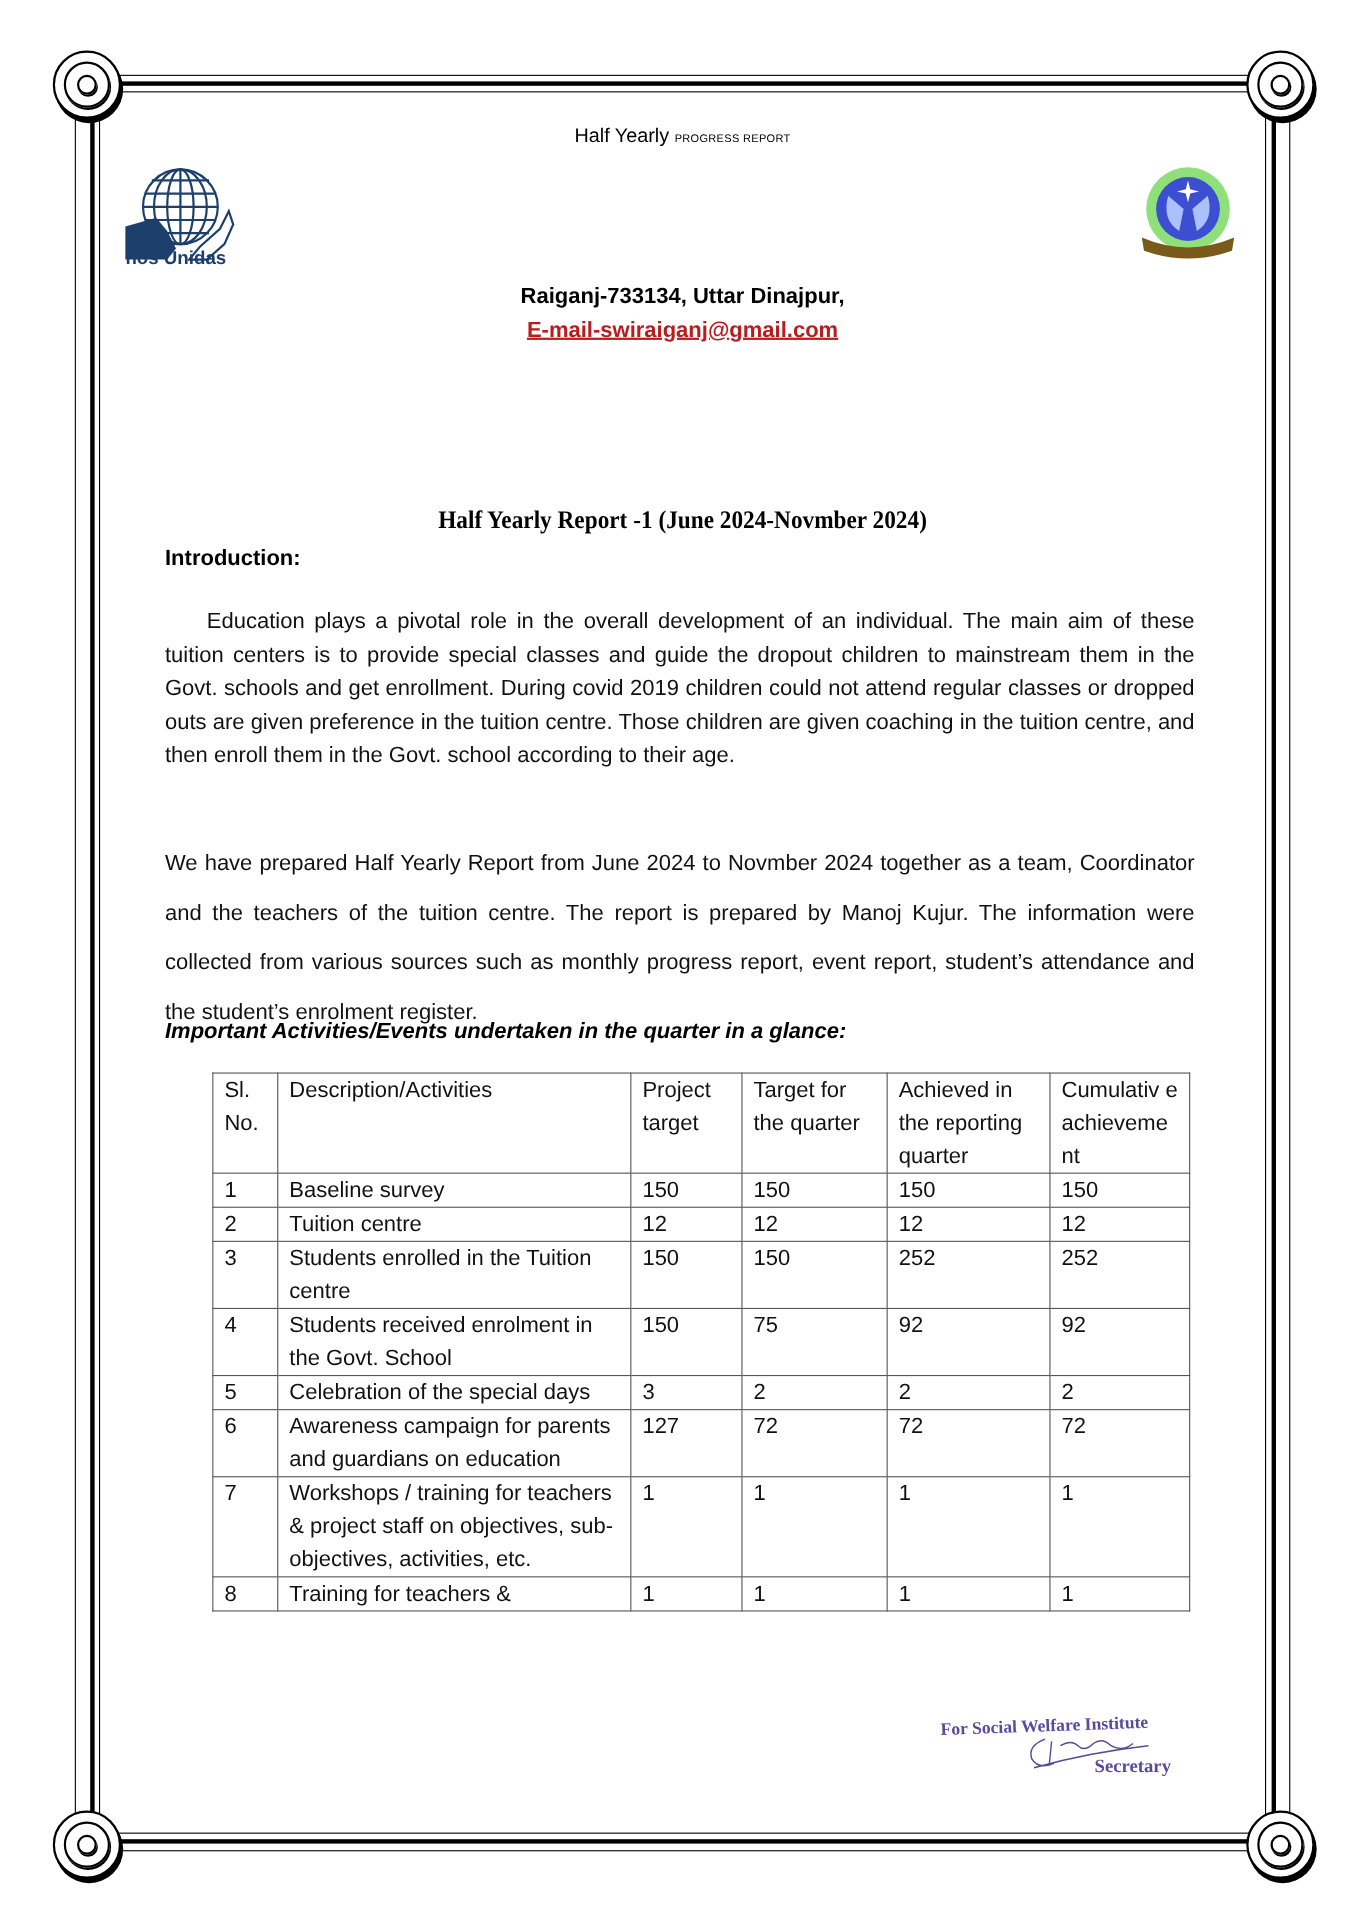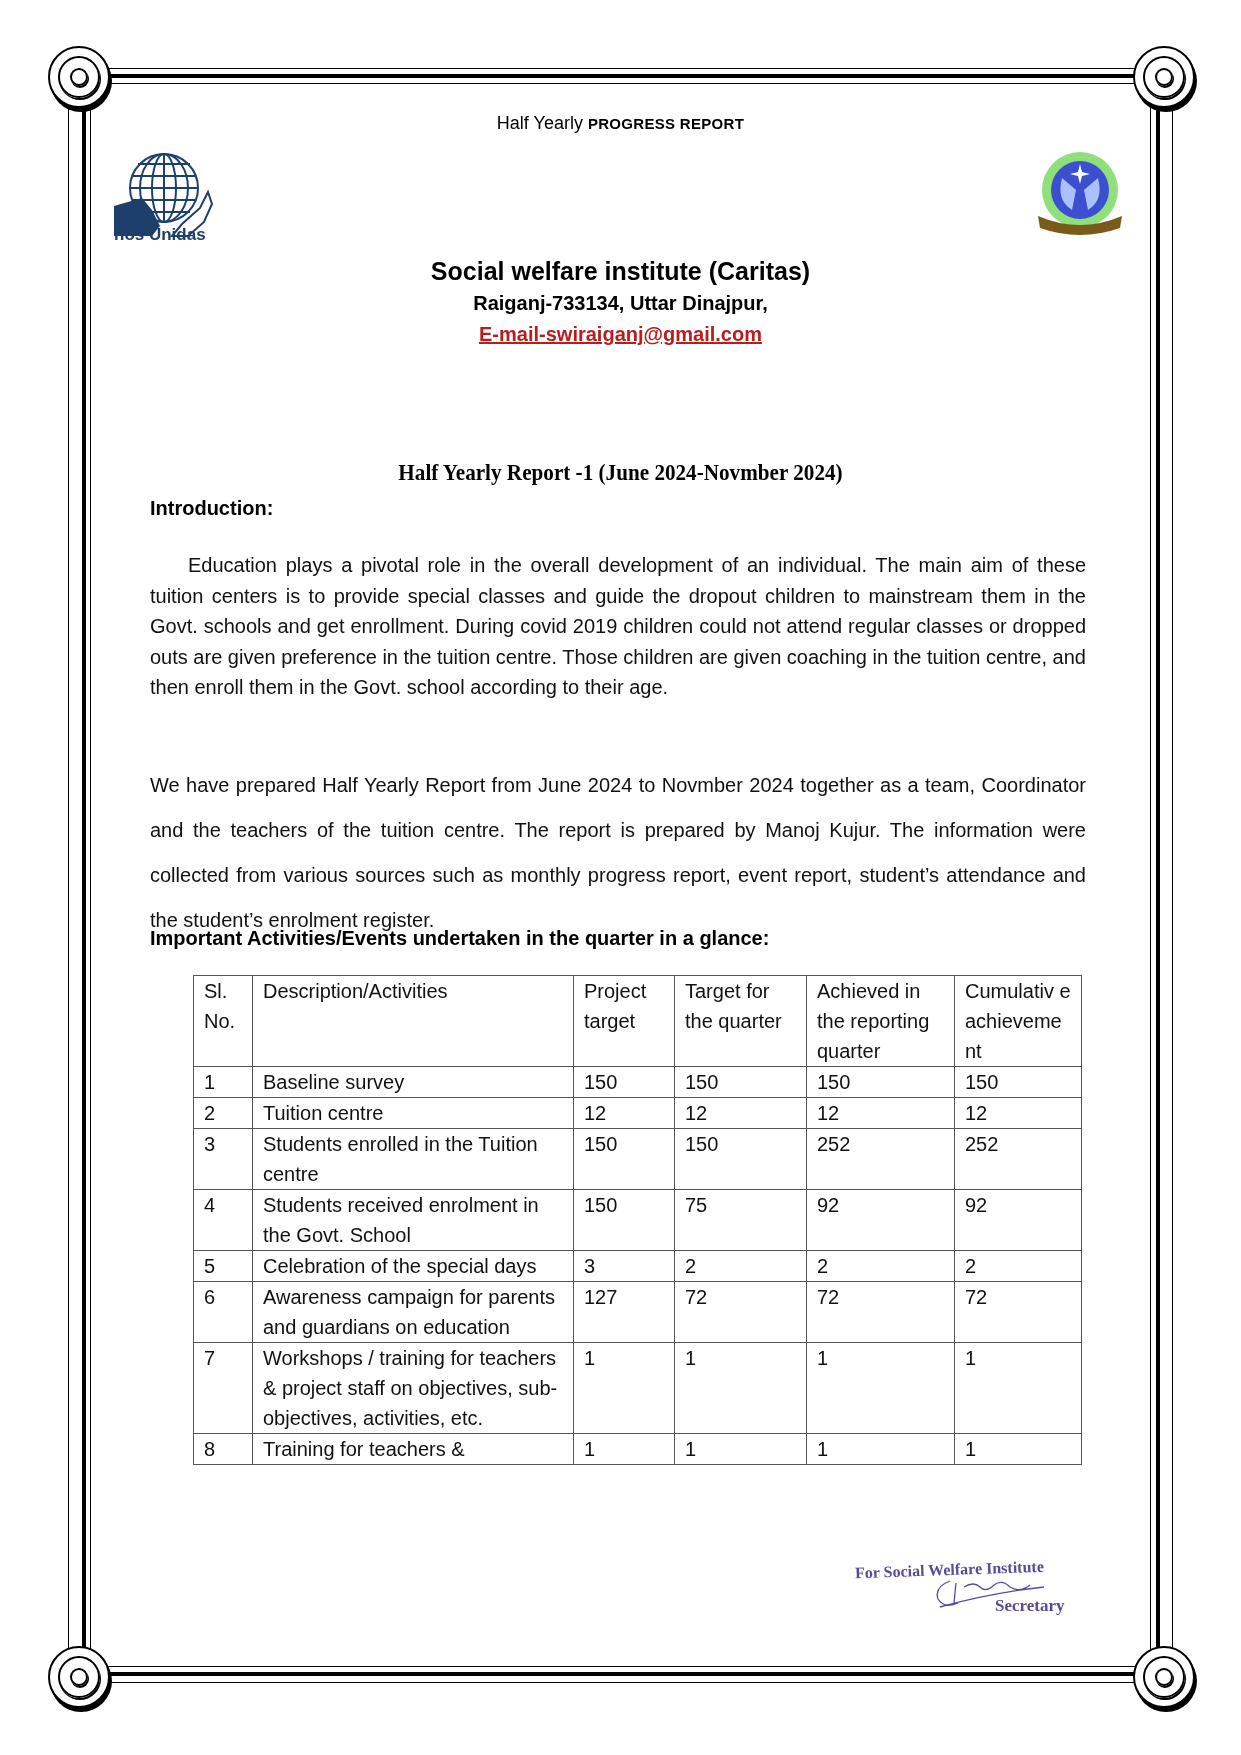--- a/index.html
+++ b/index.html
@@ -32,40 +32,40 @@
             border: 2px solid #000; background: #fff; box-shadow: 2px 4px 0 #000; }
   .corner .ring { position: absolute; left: 8px; top: 8px; width: 38px; height: 38px; border-radius: 50%; border: 2px solid #000; box-shadow: 1px 2px 0 #000; }
   .corner .dot  { position: absolute; left: 20px; top: 20px; width: 14px; height: 14px; border-radius: 50%; border: 2px solid #000; box-shadow: 1px 2px 0 #000; }
   .c-tl { left: 48px; top: 46px; }
   .c-tr { left: 1133px; top: 46px; }
   .c-bl { left: 48px; top: 1646px; }
   .c-br { left: 1133px; top: 1646px; }
 
   
   .running-head { position: absolute; top: 113px; left: 0; width: 1241px; text-align: center; font-size: 18px; }
-  .running-head .sc { font-size: 15px; letter-spacing: 0.3px; font-weight: bold; }
+  .running-head .sc { font-size: 10px; letter-spacing: 0.3px; }
 
   .logo-left { position: absolute; left: 112px; top: 148px; width: 104px; height: 96px; }
   .logo-left-text { position: absolute; left: 114px; top: 225px; font-weight: bold; font-size: 17px; color: #1d3f6b; }
   .logo-right { position: absolute; left: 1032px; top: 150px; width: 96px; height: 90px; }
 
   .org-block { position: absolute; top: 254px; left: 0; width: 1241px; text-align: center; font-weight: bold; }
   .org-name { font-size: 25px; line-height: 34px; }
   .org-line { font-size: 20px; line-height: 31px; }
   .org-email { color: #b91c1c; text-decoration: underline; }
 
   .report-title { position: absolute; top: 460px; left: 0; width: 1241px; text-align: center;
                   font-family: "Liberation Serif", serif; font-weight: bold; font-size: 23px; transform: scaleX(0.92); }
   .intro-heading { position: absolute; top: 497px; left: 150px; font-weight: bold; font-size: 20px; }
 
   .body-text { position: absolute; left: 150px; width: 936px; font-size: 20px; text-align: justify; color: #111; }
   .para1 { top: 550px; line-height: 30.5px; text-indent: 38px; }
   .para2 { top: 763px; line-height: 45px; }
 
-  .section-heading { position: absolute; top: 927px; left: 150px; font-weight: bold; font-size: 20px; }
+  .section-heading { position: absolute; top: 927px; left: 150px; font-weight: bold; font-size: 20px; font-style: italic; }
 
   
   table.activities { position: absolute; left: 193px; top: 975px; border-collapse: collapse;
                      font-size: 20px; line-height: 30px; color: #111; }
   table.activities td, table.activities th { border: 1.5px solid #555; vertical-align: top; text-align: left;
                      padding: 0 10px 0 10px; font-weight: normal; }
   .col-sl { width: 38px; margin-top: 36px; }
   .col-desc { width: 300px; }
   .col-pt { width: 80px; }
   .col-tq { width: 111px; }
@@ -135,21 +135,20 @@
 <svg class="logo-right" viewBox="0 0 96 90">
   <circle cx="48" cy="40" r="38" fill="#8fe07a"></circle>
   <circle cx="48" cy="40" r="29" fill="#3b4fd0"></circle>
   <path d="M30 28 Q24 50 40 60 L44 40 Z" fill="#aac0ff"></path>
   <path d="M66 28 Q72 50 56 60 L52 40 Z" fill="#aac0ff"></path>
   <path d="M48 14 L50 22 L58 24 L50 26 L48 34 L46 26 L38 24 L46 22 Z" fill="#fff"></path>
   <path d="M6 66 Q48 84 90 66 L88 78 Q48 92 8 78 Z" fill="#7a5a1a"></path>
 </svg>
 
 <div class="org-block">
-  <div class="org-name">Social welfare institute (Caritas)</div>
   <div class="org-line">Raiganj-733134, Uttar Dinajpur,</div>
   <div class="org-line"><span class="org-email">E-mail-swiraiganj@gmail.com</span></div>
 </div>
 
 <div class="report-title">Half Yearly Report -1 (June 2024-Novmber 2024)</div>
 <div class="intro-heading">Introduction:</div>
 
 <div class="body-text para1">Education plays a pivotal role in the overall development of an individual. The main aim of these tuition centers is to provide special classes and guide the dropout children to mainstream them in the Govt. schools and get enrollment. During covid 2019 children could not attend regular classes or dropped outs are given preference in the tuition centre. Those children are given coaching in the tuition centre, and then enroll them in the Govt. school according to their age.</div>
 <div class="body-text para2">We have prepared Half Yearly Report from June 2024 to Novmber 2024 together as a team, Coordinator and the teachers of the tuition centre. The report is prepared by Manoj Kujur. The information were collected from various sources such as monthly progress report, event report, student’s attendance and the student’s enrolment register.</div>
 

